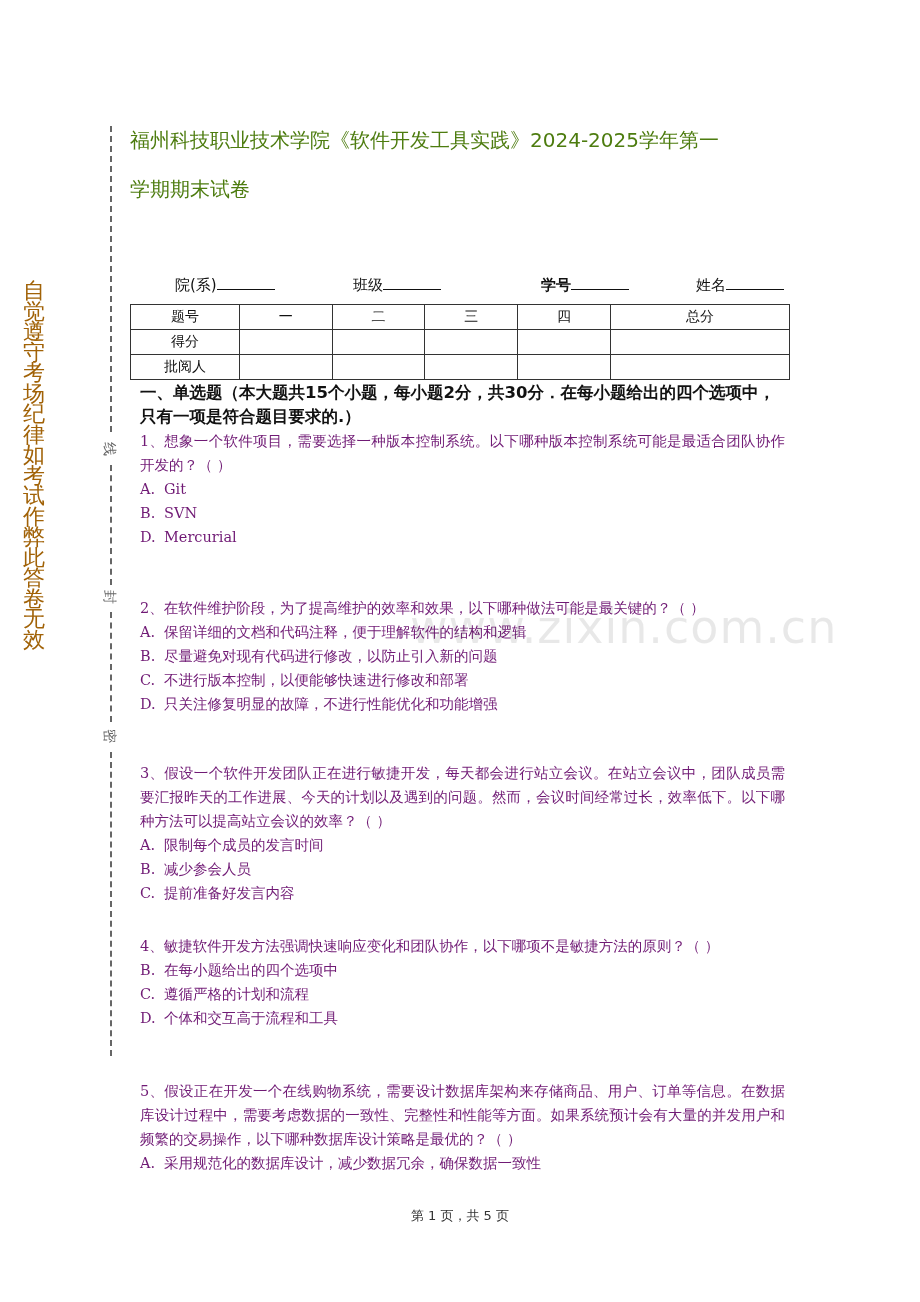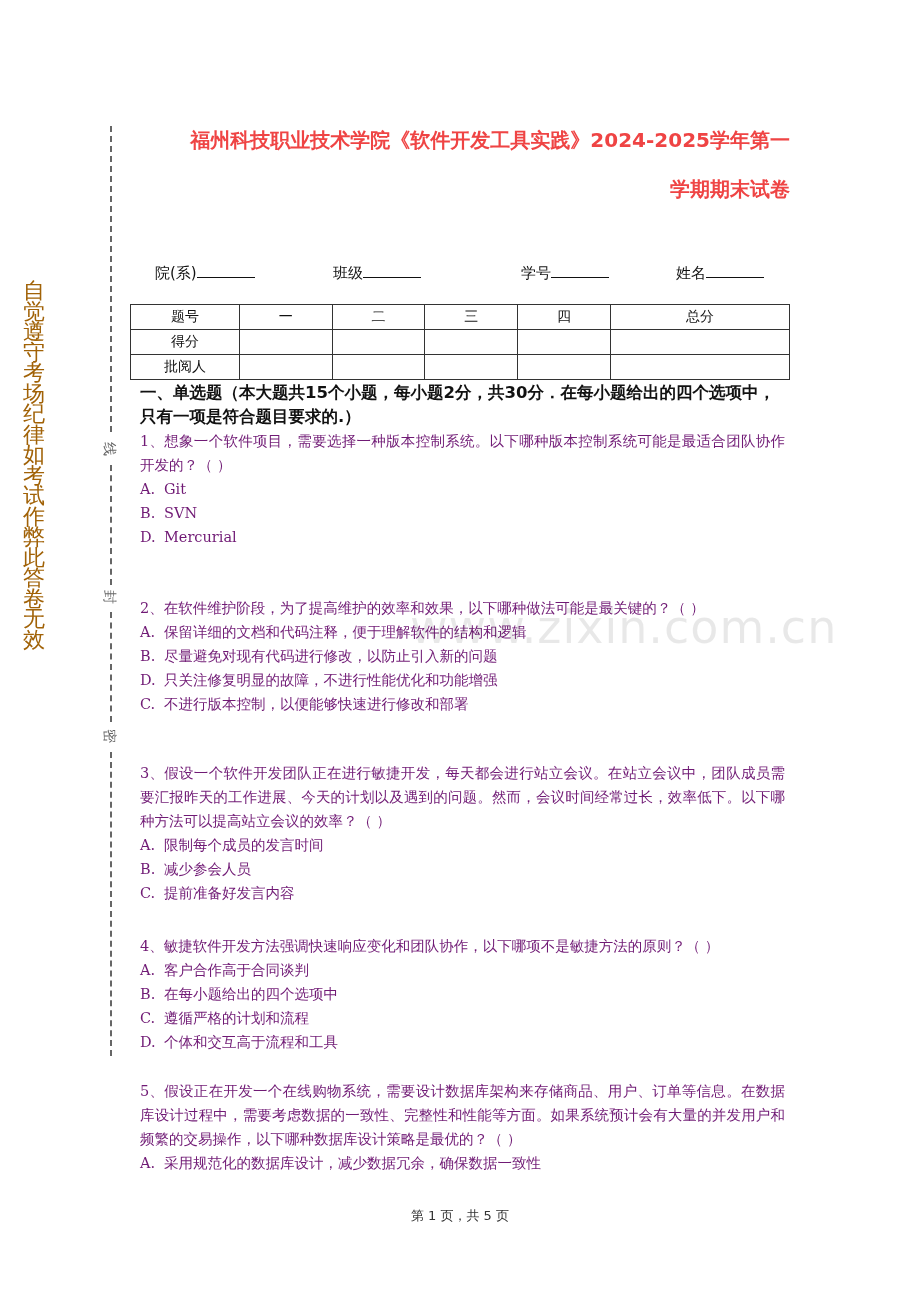--- a/index.html
+++ b/index.html
@@ -7,27 +7,27 @@
          font-family: "DejaVu Serif", "Liberation Serif", serif; color: #222; }
 
   .side-note { position: absolute; left: 23px; top: 281px; width: 24px;
                font-family: "DejaVu Sans", "Liberation Sans", sans-serif;
                font-size: 22px; line-height: 20.5px; color: #a16207; text-align: left;
                word-break: break-all; }
   .dash-line { position: absolute; left: 110px; width: 0; border-left: 2px dashed #666; }
   .seal-char { position: absolute; left: 102px; font-size: 14px; color: #666;
                font-family: "DejaVu Sans", sans-serif; transform: rotate(90deg); }
 
-  .title { position: absolute; left: 130px; width: 660px; text-align: right;
-           font-family: "DejaVu Sans", "Liberation Sans", sans-serif; font-weight: bold;
-           font-size: 20px; color: #ef4444; }
+  .title { position: absolute; left: 130px; width: 660px; text-align: left;
+           font-family: "DejaVu Sans", "Liberation Sans", sans-serif; font-weight: normal;
+           font-size: 20px; color: #4d7c0f; }
 
   .info-row { position: absolute; top: 259px; left: 155px; width: 620px;
               font-family: "DejaVu Sans", sans-serif; font-size: 15px; color: #111; }
-  .info-item { position: absolute; top: 4px; white-space: nowrap; }
+  .info-item { position: absolute; top: 16px; white-space: nowrap; margin-left: 20px; }
   .blank { display: inline-block; width: 58px; border-bottom: 1px solid #111; height: 14px; vertical-align: baseline; }
 
   table.score { position: absolute; left: 130px; top: 304px; width: 660px;
                 border-collapse: collapse; font-family: "DejaVu Sans", sans-serif; font-size: 14px; }
   table.score td { border: 1px solid #333; height: 24px; padding: 0; text-align: center; color: #111; }
   table.score td:first-child { width: 108px; }
 
   .section-head { position: absolute; left: 140px; top: 381px; width: 640px;
                   font-family: "DejaVu Sans", sans-serif; font-weight: bold; font-size: 16.5px;
                   line-height: 24px; color: #111; }
@@ -59,21 +59,21 @@
 <div class="title" style="top:127px;">福州科技职业技术学院《软件开发工具实践》2024-2025学年第一</div>
 <div class="title" style="top:176px;">学期期末试卷</div>
 
 <div class="info-row">
   <span class="info-item" style="left:0;">
     <span>院(系)</span><span class="blank"></span>
   </span>
   <span class="info-item" style="left:178px;">
     <span>班级</span><span class="blank"></span>
   </span>
-  <span class="info-item" style="left:366px;">
+  <span class="info-item" style="left:366px;font-weight:bold;">
     <span>学号</span><span class="blank"></span>
   </span>
   <span class="info-item" style="left:521px;">
     <span>姓名</span><span class="blank"></span>
   </span>
 </div>
 
 <table class="score">
   <tbody>
       <tr>
@@ -109,34 +109,33 @@
   <div class="q-stem">1、想象一个软件项目，需要选择一种版本控制系统。以下哪种版本控制系统可能是最适合团队协作开发的？（ ）</div>
   <div class="opt"><span class="lbl">A.</span><span>Git</span></div>
   <div class="opt"><span class="lbl">B.</span><span>SVN</span></div>
   <div class="opt"><span class="lbl">D.</span><span>Mercurial</span></div>
 </div>
 
 <div class="q-block" style="top:596px;">
   <div class="q-stem">2、在软件维护阶段，为了提高维护的效率和效果，以下哪种做法可能是最关键的？（ ）</div>
   <div class="opt"><span class="lbl">A.</span><span>保留详细的文档和代码注释，便于理解软件的结构和逻辑</span></div>
   <div class="opt"><span class="lbl">B.</span><span>尽量避免对现有代码进行修改，以防止引入新的问题</span></div>
+  <div class="opt"><span class="lbl">C.</span><span>不进行版本控制，以便能够快速进行修改和部署</span></div>
   <div class="opt"><span class="lbl">D.</span><span>只关注修复明显的故障，不进行性能优化和功能增强</span></div>
-  <div class="opt"><span class="lbl">C.</span><span>不进行版本控制，以便能够快速进行修改和部署</span></div>
 </div>
 
 <div class="q-block" style="top:741px;margin-top:20px;">
   <div class="q-stem">3、假设一个软件开发团队正在进行敏捷开发，每天都会进行站立会议。在站立会议中，团队成员需要汇报昨天的工作进展、今天的计划以及遇到的问题。然而，会议时间经常过长，效率低下。以下哪种方法可以提高站立会议的效率？（ ）</div>
   <div class="opt"><span class="lbl">A.</span><span>限制每个成员的发言时间</span></div>
   <div class="opt"><span class="lbl">B.</span><span>减少参会人员</span></div>
   <div class="opt"><span class="lbl">C.</span><span>提前准备好发言内容</span></div>
 </div>
 
 <div class="q-block" style="top:934px;">
   <div class="q-stem">4、敏捷软件开发方法强调快速响应变化和团队协作，以下哪项不是敏捷方法的原则？（ ）</div>
-  <div class="opt"><span class="lbl">A.</span><span>客户合作高于合同谈判</span></div>
   <div class="opt"><span class="lbl">B.</span><span>在每小题给出的四个选项中</span></div>
   <div class="opt"><span class="lbl">C.</span><span>遵循严格的计划和流程</span></div>
   <div class="opt"><span class="lbl">D.</span><span>个体和交互高于流程和工具</span></div>
 </div>
 
 <div class="q-block" style="top:1079px;">
   <div class="q-stem">5、假设正在开发一个在线购物系统，需要设计数据库架构来存储商品、用户、订单等信息。在数据库设计过程中，需要考虑数据的一致性、完整性和性能等方面。如果系统预计会有大量的并发用户和频繁的交易操作，以下哪种数据库设计策略是最优的？（ ）</div>
   <div class="opt"><span class="lbl">A.</span><span>采用规范化的数据库设计，减少数据冗余，确保数据一致性</span></div>
 </div>
 

